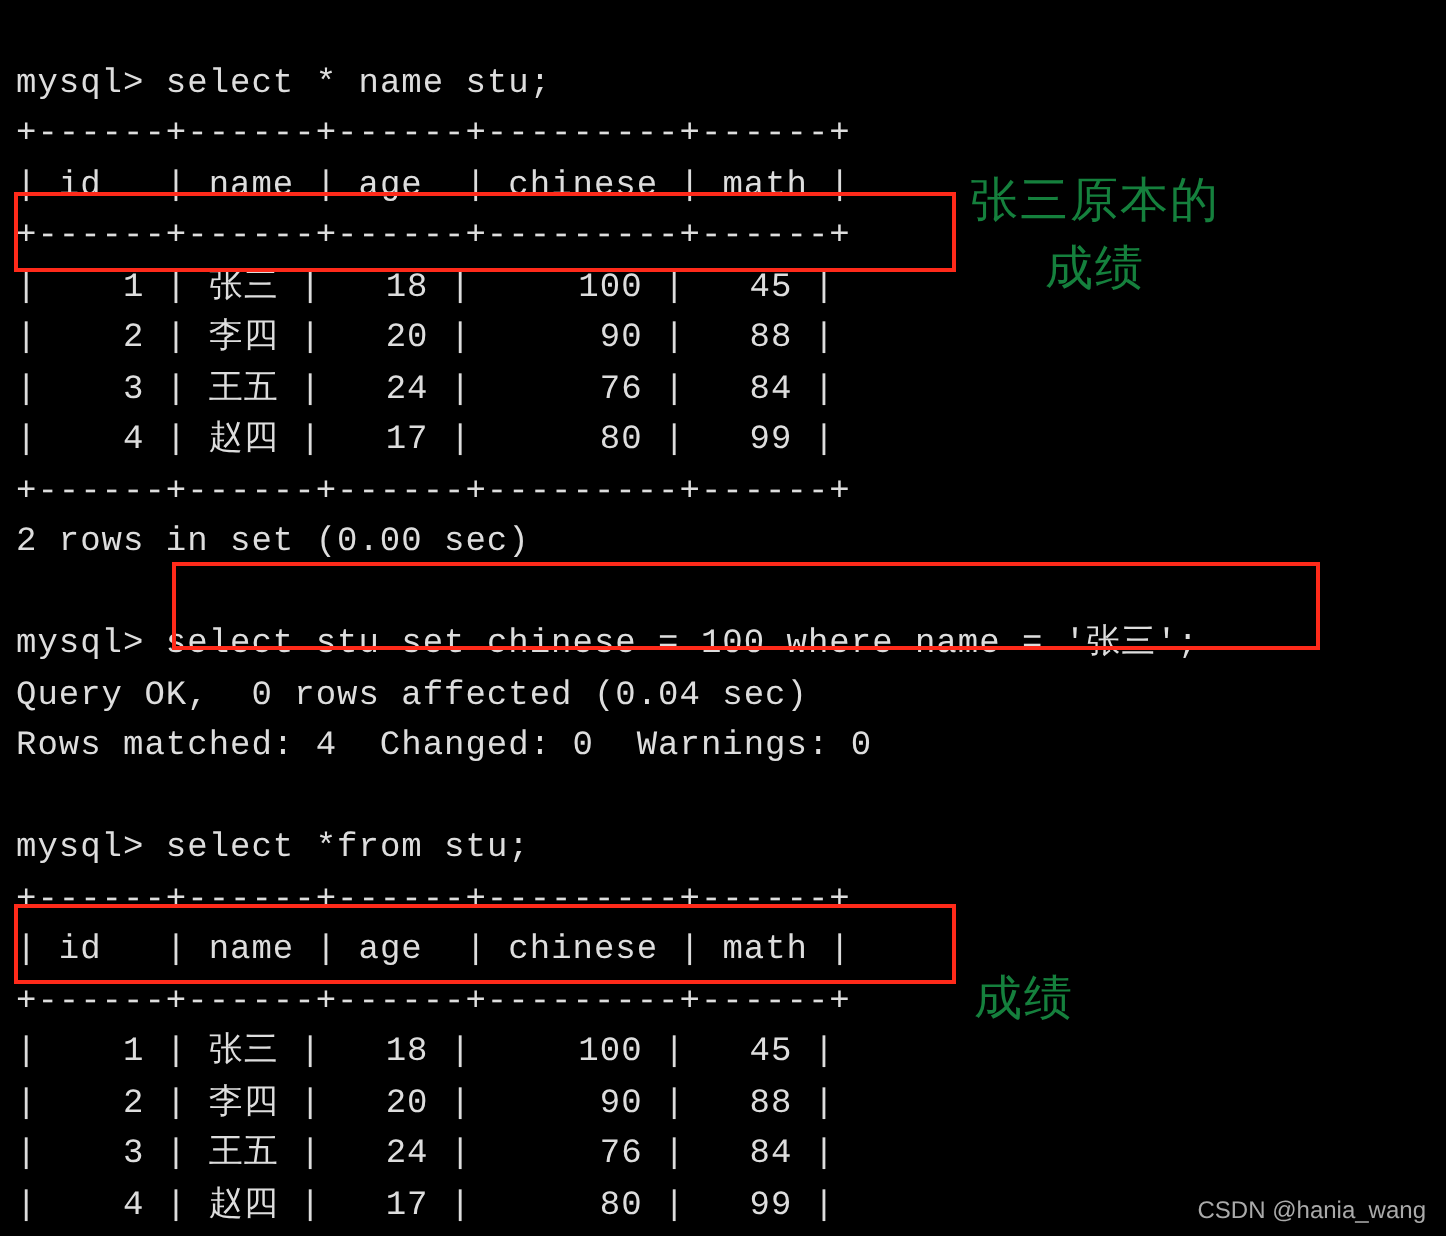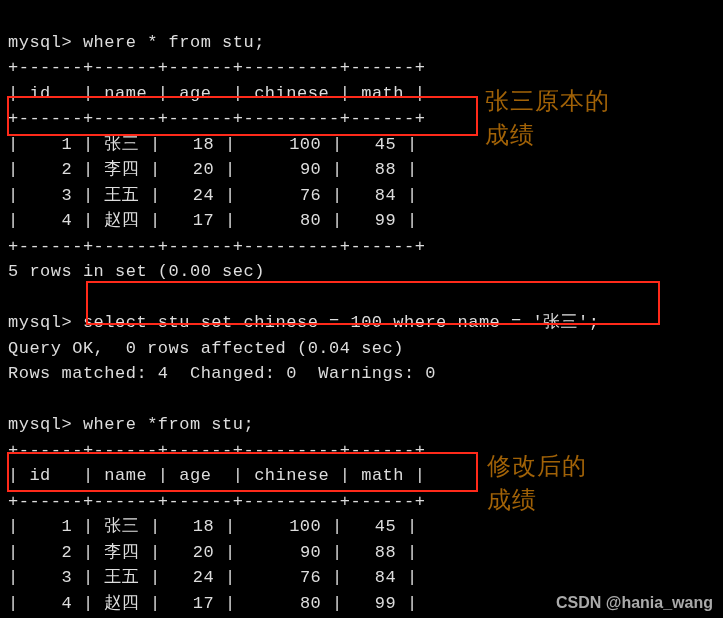--- a/index.html
+++ b/index.html
@@ -16,63 +16,63 @@
     letter-spacing: 0.5px;
   }
   .terminal {
     white-space: pre;
     padding: 4px 8px;
     line-height: 1.5;
     position: relative;
   }
   .annot {
     position: absolute;
-    color: #a16207;
+    color: #15803d;
     font-family: "SimSun","宋体",serif;
     font-size: 24px;
     font-weight: normal;
     line-height: 1.4;
     letter-spacing: 1px;
+    text-align: center;
   }
   .redbox {
     position: absolute;
     border: 2px solid #ff2a1a;
     pointer-events: none;
   }
   .watermark {
     position: absolute;
     right: 10px;
     bottom: 6px;
     color: #aaa;
     font-family: Arial, sans-serif;
-    font-size: 16px;
+    font-size: 12px;
     letter-spacing: 0;
-    font-weight: bold;
   }
 </style>
 </head>
 <body>
 
 <div class="terminal">
-<span>mysql&gt;</span> <span>where * from stu;</span>
+<span>mysql&gt;</span> <span>select * name stu;</span>
 +------+------+------+---------+------+
 | <span>id</span>   | <span>name</span> | <span>age</span>  | <span>chinese</span> | <span>math</span> |
 +------+------+------+---------+------+
 |    <span>1</span> | <span>张三</span> |   <span>18</span> |     <span>100</span> |   <span>45</span> |
 |    <span>2</span> | <span>李四</span> |   <span>20</span> |      <span>90</span> |   <span>88</span> |
 |    <span>3</span> | <span>王五</span> |   <span>24</span> |      <span>76</span> |   <span>84</span> |
 |    <span>4</span> | <span>赵四</span> |   <span>17</span> |      <span>80</span> |   <span>99</span> |
 +------+------+------+---------+------+
-<span>5 rows in set (0.00 sec)</span>
+<span>2 rows in set (0.00 sec)</span>
 
 <span>mysql&gt;</span> <span>select stu set chinese = 100 where name = '张三';</span>
 <span>Query OK,  0 rows affected (0.04 sec)</span>
 <span>Rows matched: 4  Changed: 0  Warnings: 0</span>
 
-<span>mysql&gt;</span> <span>where *from stu;</span>
+<span>mysql&gt;</span> <span>select *from stu;</span>
 +------+------+------+---------+------+
 | <span>id</span>   | <span>name</span> | <span>age</span>  | <span>chinese</span> | <span>math</span> |
 +------+------+------+---------+------+
 |    <span>1</span> | <span>张三</span> |   <span>18</span> |     <span>100</span> |   <span>45</span> |
 |    <span>2</span> | <span>李四</span> |   <span>20</span> |      <span>90</span> |   <span>88</span> |
 |    <span>3</span> | <span>王五</span> |   <span>24</span> |      <span>76</span> |   <span>84</span> |
 |    <span>4</span> | <span>赵四</span> |   <span>17</span> |      <span>80</span> |   <span>99</span> |
 +------+------+------+---------+------+
 
 </div>
@@ -82,17 +82,17 @@
 <div class="redbox" style="left:86px; top:281px; width:570px; height:40px;"></div>
 
 <div class="redbox" style="left:7px; top:452px; width:467px; height:36px;"></div>
 
 <div class="annot" style="left:485px; top:85px;">
   <span>张三原本的</span><br>
   <span>成绩</span>
 </div>
 
 <div class="annot" style="left:487px; top:450px;">
-  <span>修改后的</span><br>
+  <br>
   <span>成绩</span>
 </div>
 
 <div class="watermark">CSDN @hania_wang</div>
 
 </body></html>

